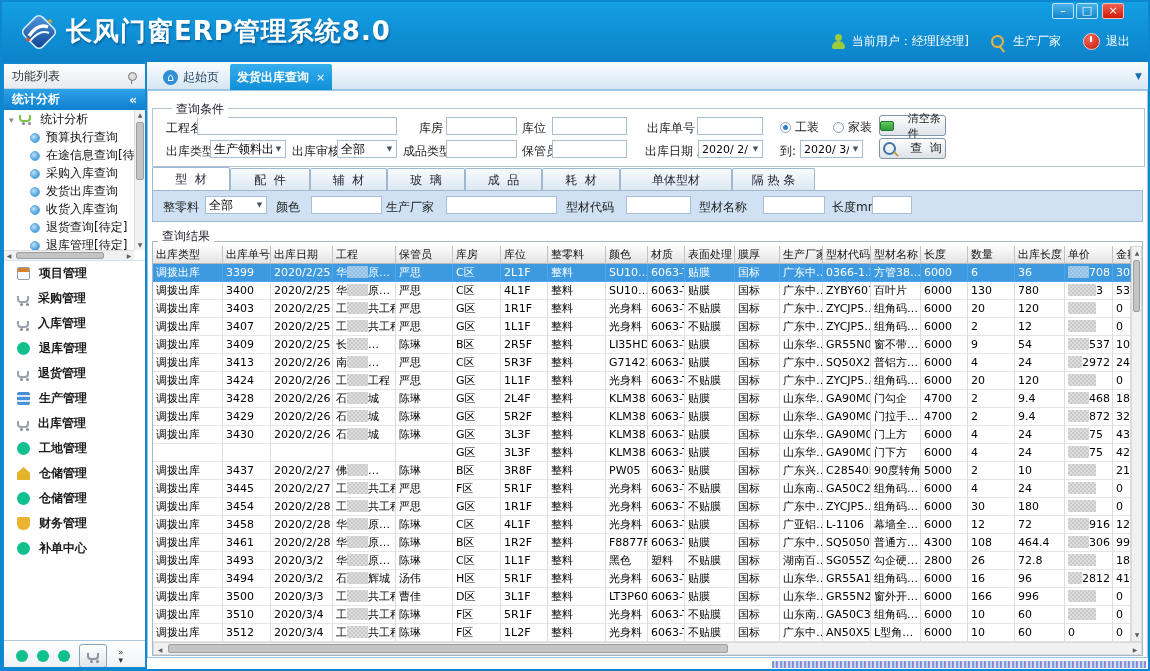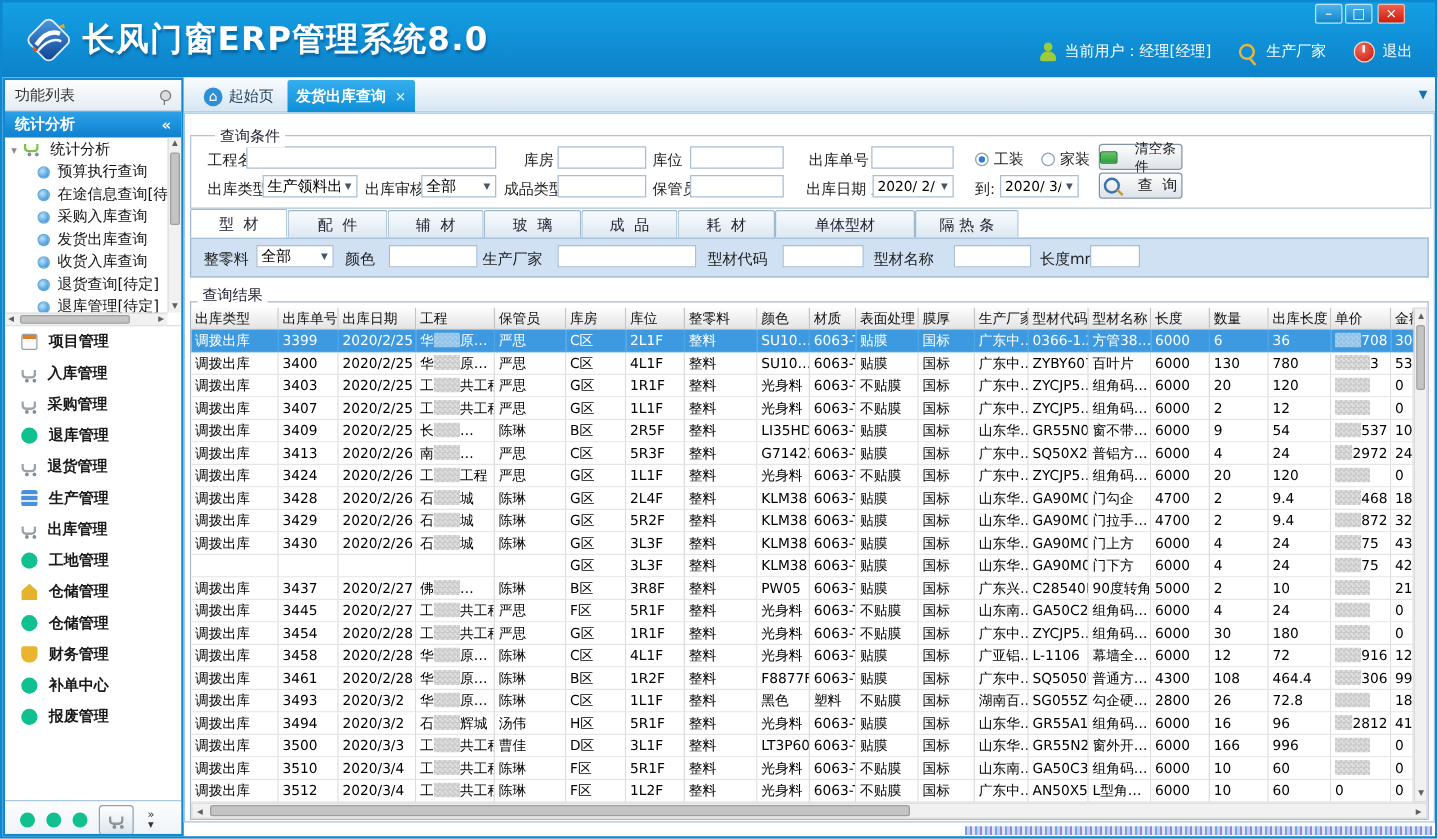--- a/index.html
+++ b/index.html
@@ -165,25 +165,25 @@
       <span class="sb-arrow" style="right:0;top:0;line-height:9px">▶</span>
     </div>
   </div>
   <div id="sidebar-menu">
       <div class="menu-item">
         <span class="micon shape-doc" style="background: linear-gradient(rgb(217, 130, 43) 32%, rgb(250, 250, 250) 32%);"></span>
         <span>项目管理</span>
       </div>
       <div class="menu-item">
         <span class="micon shape-cart" style="border-color: rgb(154, 162, 170);"></span>
+        <span>采购管理</span>
+      </div>
+      <div class="menu-item">
+        <span class="micon shape-cart" style="border-color: rgb(154, 162, 170);"></span>
         <span>入库管理</span>
-      </div>
-      <div class="menu-item">
-        <span class="micon shape-cart" style="border-color: rgb(154, 162, 170);"></span>
-        <span>采购管理</span>
       </div>
       <div class="menu-item">
         <span class="micon shape-circle" style="background: rgb(17, 192, 143);"></span>
         <span>退库管理</span>
       </div>
       <div class="menu-item">
         <span class="micon shape-cart" style="border-color: rgb(154, 162, 170);"></span>
         <span>退货管理</span>
       </div>
       <div class="menu-item">
@@ -206,24 +206,20 @@
         <span class="micon shape-circle" style="background: rgb(17, 192, 143);"></span>
         <span>仓储管理</span>
       </div>
       <div class="menu-item">
         <span class="micon shape-bag" style="background: rgb(234, 180, 47);"></span>
         <span>财务管理</span>
       </div>
       <div class="menu-item">
         <span class="micon shape-circle" style="background: rgb(17, 192, 143);"></span>
         <span>补单中心</span>
-      </div>
-      <div class="menu-item">
-        <span class="micon shape-circle" style="background: rgb(17, 192, 143);"></span>
-        <span>报废管理</span>
       </div>
     </div>
   <div class="sidebar-bottom">
     <span class="dot"></span>
     <span class="dot"></span>
     <span class="dot"></span>
     <span class="cartbtn">
         <span class="micon shape-cart" style="border-color:#8b949c"></span>
       </span>
     <span class="overflow-col">

